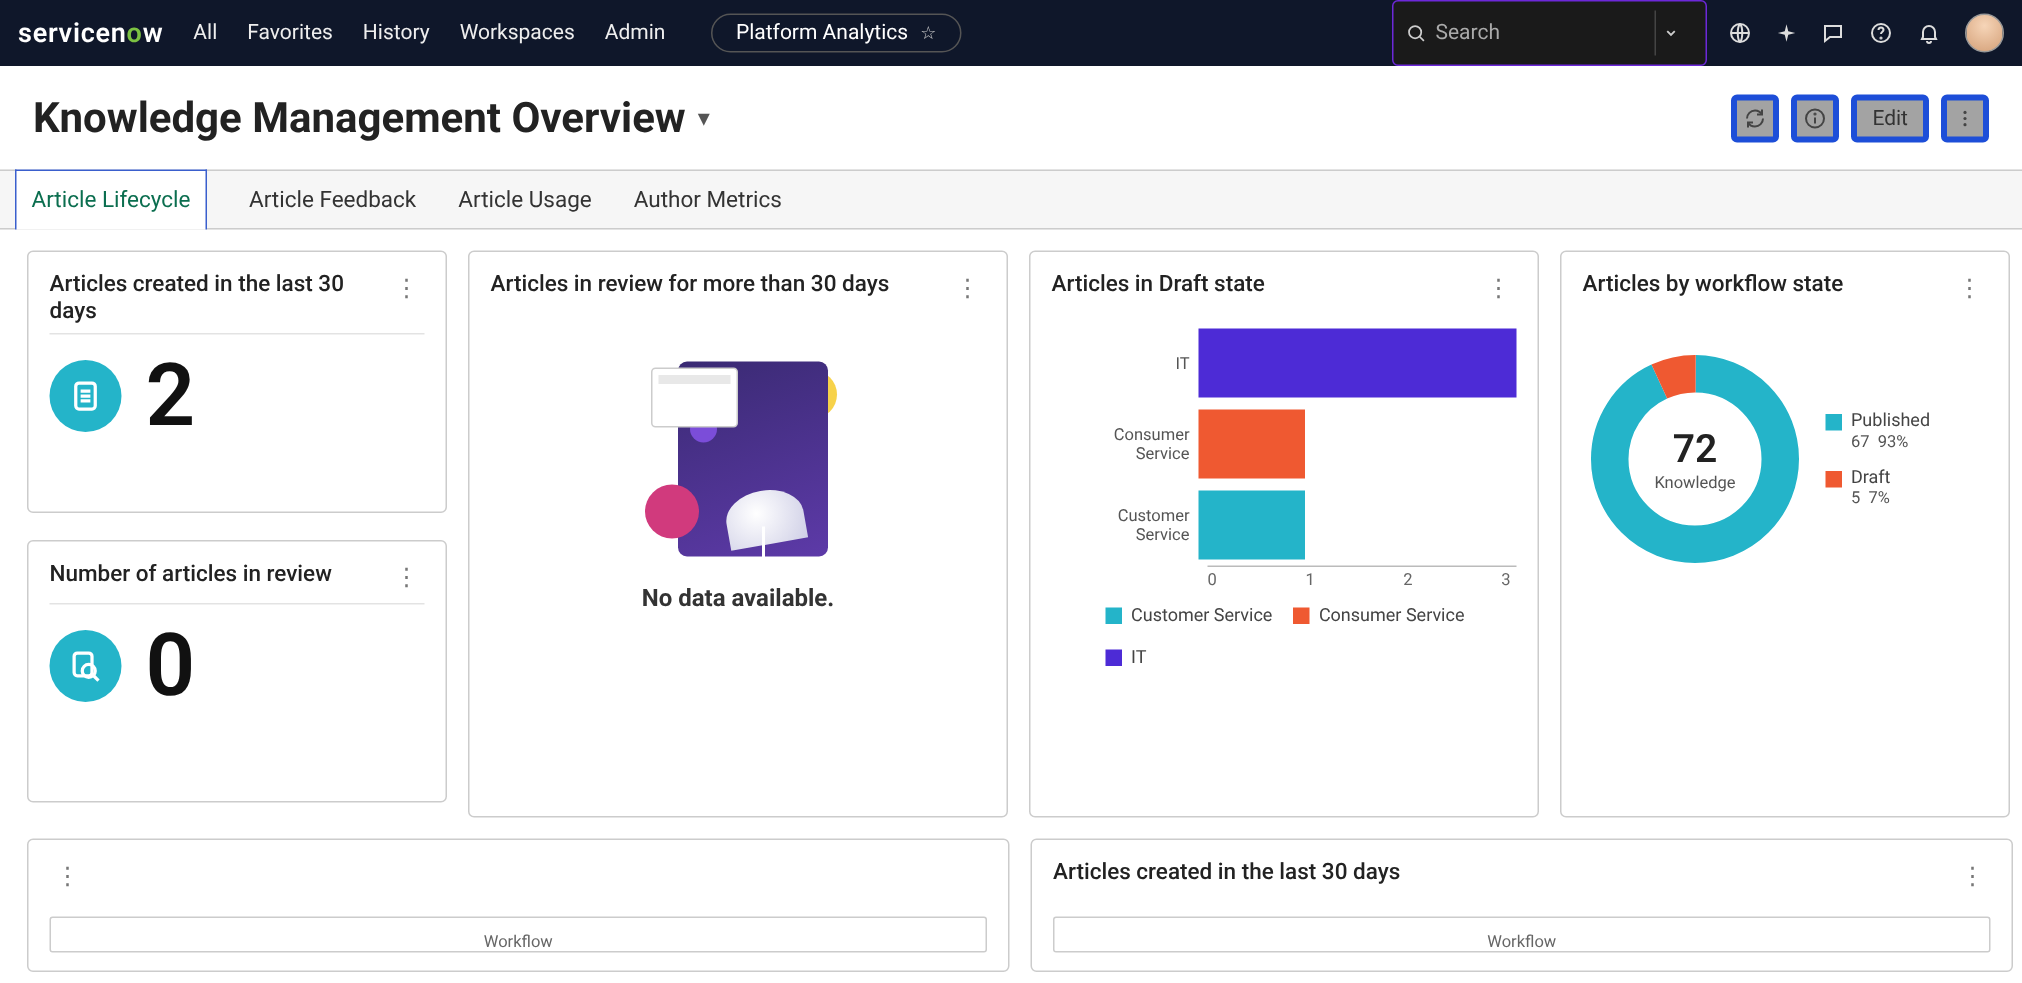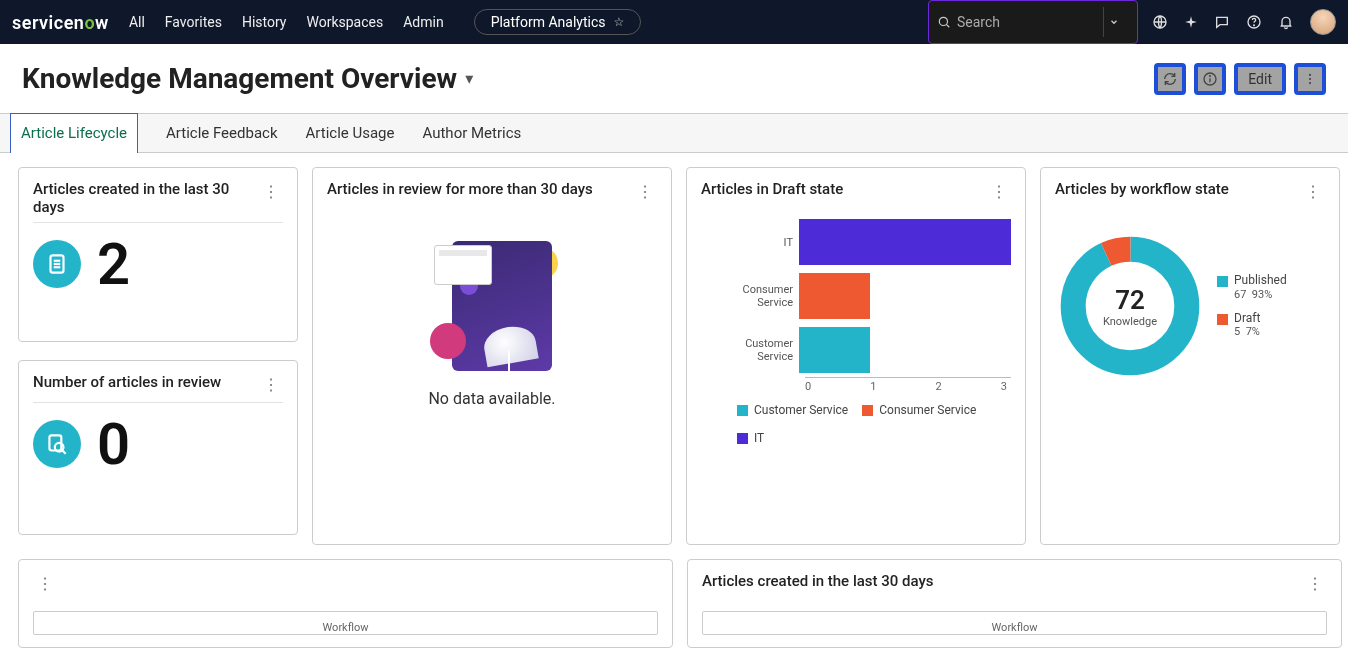--- a/index.html
+++ b/index.html
@@ -44,21 +44,21 @@
     .nodata-img{width:160px;height:160px;margin:18px auto 8px;position:relative}
     .nd-bg{position:absolute;inset:0}
     .nd-sky{position:absolute;left:40px;top:20px;right:20px;bottom:10px;background:linear-gradient(160deg,#3a2a73,#5d3aa8);border-radius:6px}
     .nd-sun{position:absolute;right:14px;top:26px;width:32px;height:32px;background:#f7d24a;border-radius:50%}
     .nd-circ{position:absolute;left:18px;bottom:22px;width:36px;height:36px;background:#d13a7d;border-radius:50%}
     .nd-dot{position:absolute;left:48px;top:56px;width:18px;height:18px;background:#7b4dd9;border-radius:50%}
     .nd-win{position:absolute;left:22px;top:24px;width:58px;height:40px;background:#fff;border:1px solid #ccc;border-radius:3px}
     .nd-win::before{content:"";position:absolute;top:4px;left:4px;right:4px;height:6px;background:#e8e8e8}
     .nd-dish{position:absolute;left:72px;bottom:18px;width:52px;height:36px;background:radial-gradient(circle at 40% 40%,#fff,#cfcfe6);border-radius:50% 50% 0 0;transform:rotate(-10deg)}
     .nd-pole{position:absolute;left:96px;bottom:6px;width:2px;height:24px;background:#fff}
-    .nodata h4{font-size:16px;color:#333;font-weight:400;margin-top:6px}
+    .nodata h4{font-size:16px;color:#333;font-weight:700;margin-top:6px}
     .nodata p{font-size:12px;color:#666;margin-top:6px}
     .barwrap{padding:6px 0 0 8px}
     .barlabel{font-size:11px;color:#555;text-align:right;width:90px;padding-right:6px}
     .barrow{display:flex;align-items:center;height:54px}
     .bar{height:46px}
     .bar-track{flex:1;position:relative}
     .axis{display:flex;margin-left:96px;justify-content:space-between;font-size:11px;color:#666;padding-right:4px;border-top:1px solid #bbb;padding-top:2px}
     .legend{display:flex;flex-wrap:wrap;gap:14px;font-size:12px;color:#444;margin-top:10px;padding-left:36px}
     .lg{display:flex;align-items:center;gap:6px}
     .sw{width:11px;height:11px}

